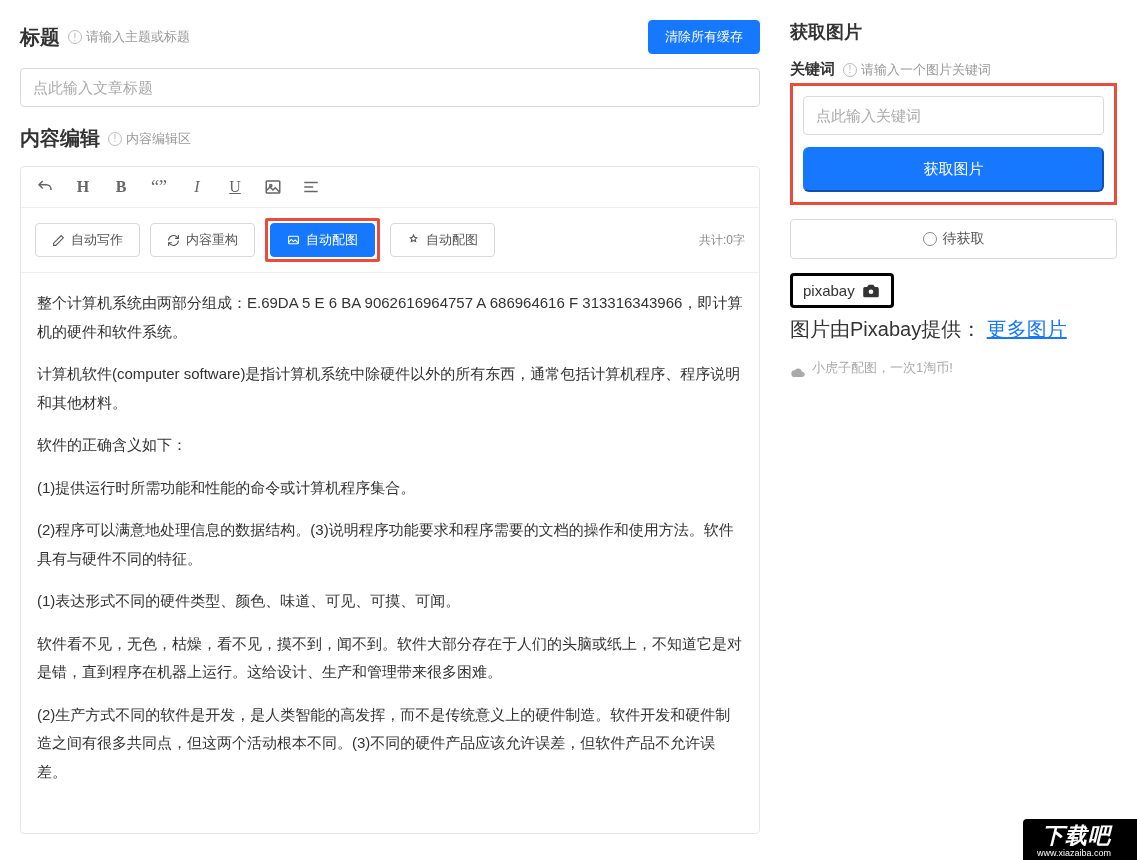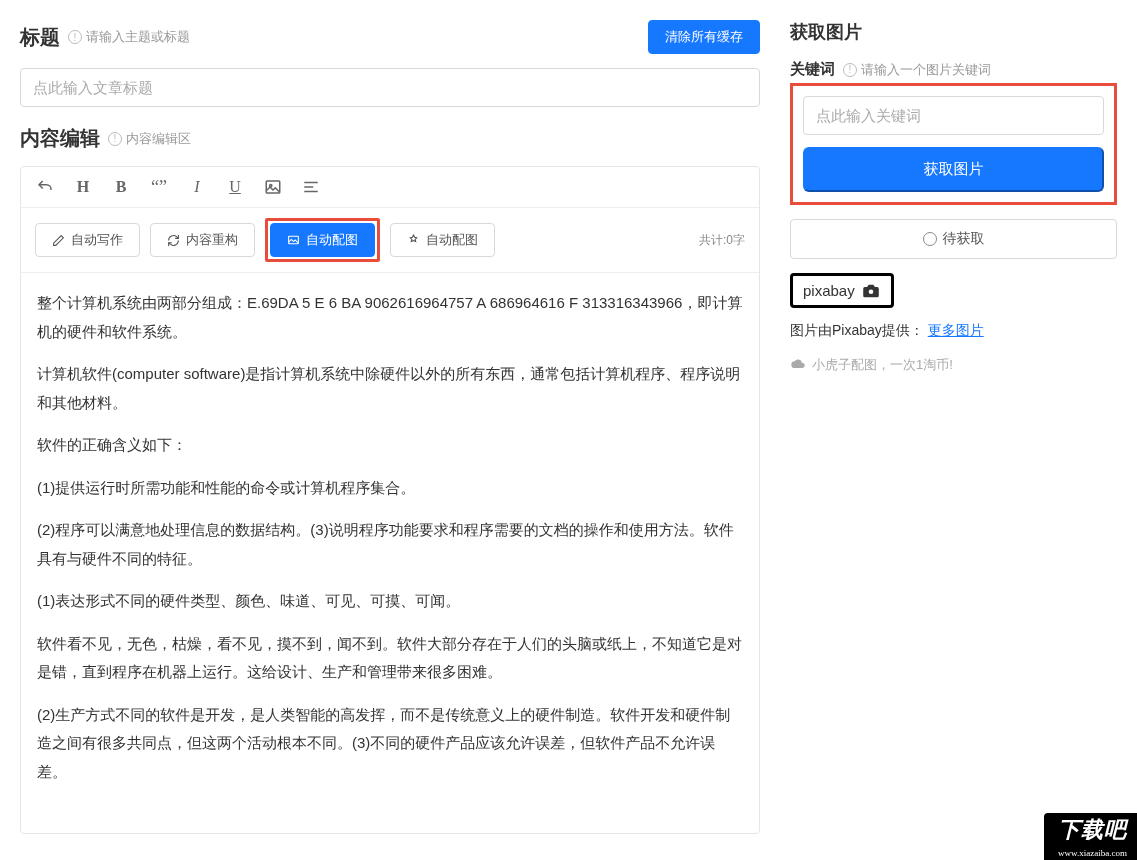--- a/index.html
+++ b/index.html
@@ -45,28 +45,28 @@
 .keyword-box { border: 3px solid #e74c3c; padding: 10px; margin-top: -4px; }
 .keyword-input { width: 100%; padding: 10px 12px; border: 1px solid #d9d9d9; border-radius: 4px; font-size: 15px; margin-bottom: 12px; font-family: inherit; }
 .keyword-input::placeholder { color: #aaa; }
 
 .pending-btn { width: 100%; padding: 10px; border: 1px solid #d9d9d9; border-radius: 4px; background: #fff; cursor: pointer; font-size: 14px; color: #555; display: flex; align-items: center; justify-content: center; gap: 6px; margin-top: 14px; font-family: inherit; }
 .circle-icon { width: 14px; height: 14px; border: 1.5px solid #888; border-radius: 50%; display: inline-block; }
 
 .pixabay-logo { display: inline-flex; align-items: center; gap: 6px; padding: 6px 10px; border: 3px solid #000000; border-radius: 4px; margin-top: 14px; font-size: 15px; color: #333; }
 .pixabay-logo .camera-icon { font-size: 16px; }
 
-.provider-text { margin-top: 14px; font-size: 14px; color: #333; }
+.provider-text { margin-top: 8px; font-size: 20px; color: #333; }
 .provider-link { color: #1677ff; text-decoration: underline; cursor: pointer; }
 
-.footer-note { margin-top: 16px; font-size: 13px; color: #aaa; display: flex; align-items: flex-start; gap: 6px; }
+.footer-note { margin-top: 16px; font-size: 13px; color: #aaa; display: flex; align-items: flex-end; gap: 6px; }
 .cloud-icon { font-size: 14px; }
 
-.watermark { position: fixed; right: 0; bottom: 0; background: #000; color: #fff; padding: 6px 10px 2px 14px; font-size: 22px; font-weight: 700; font-style: italic; letter-spacing: 1px; border-top-left-radius: 4px; line-height: 1; text-align: right; }
-.watermark small { display: block; font-size: 9px; font-weight: 400; font-style: normal; letter-spacing: 0; margin-top: 8px; font-family: Liberation Serif, serif; }
+.watermark { position: fixed; right: 0; bottom: 0; background: #000; color: #fff; padding: 6px 26px 2px 14px; font-size: 22px; font-weight: 700; font-style: italic; letter-spacing: 1px; border-top-left-radius: 4px; line-height: 1; text-align: right; }
+.watermark small { display: block; font-size: 9px; font-weight: 400; font-style: normal; letter-spacing: 0; margin-top: 2px; }
 
 svg { display: block; }
 </style>
 </head>
 <body>
 
 <div class="container">
   <div class="main">
     <div class="section-header">
       <div class="section-title">

